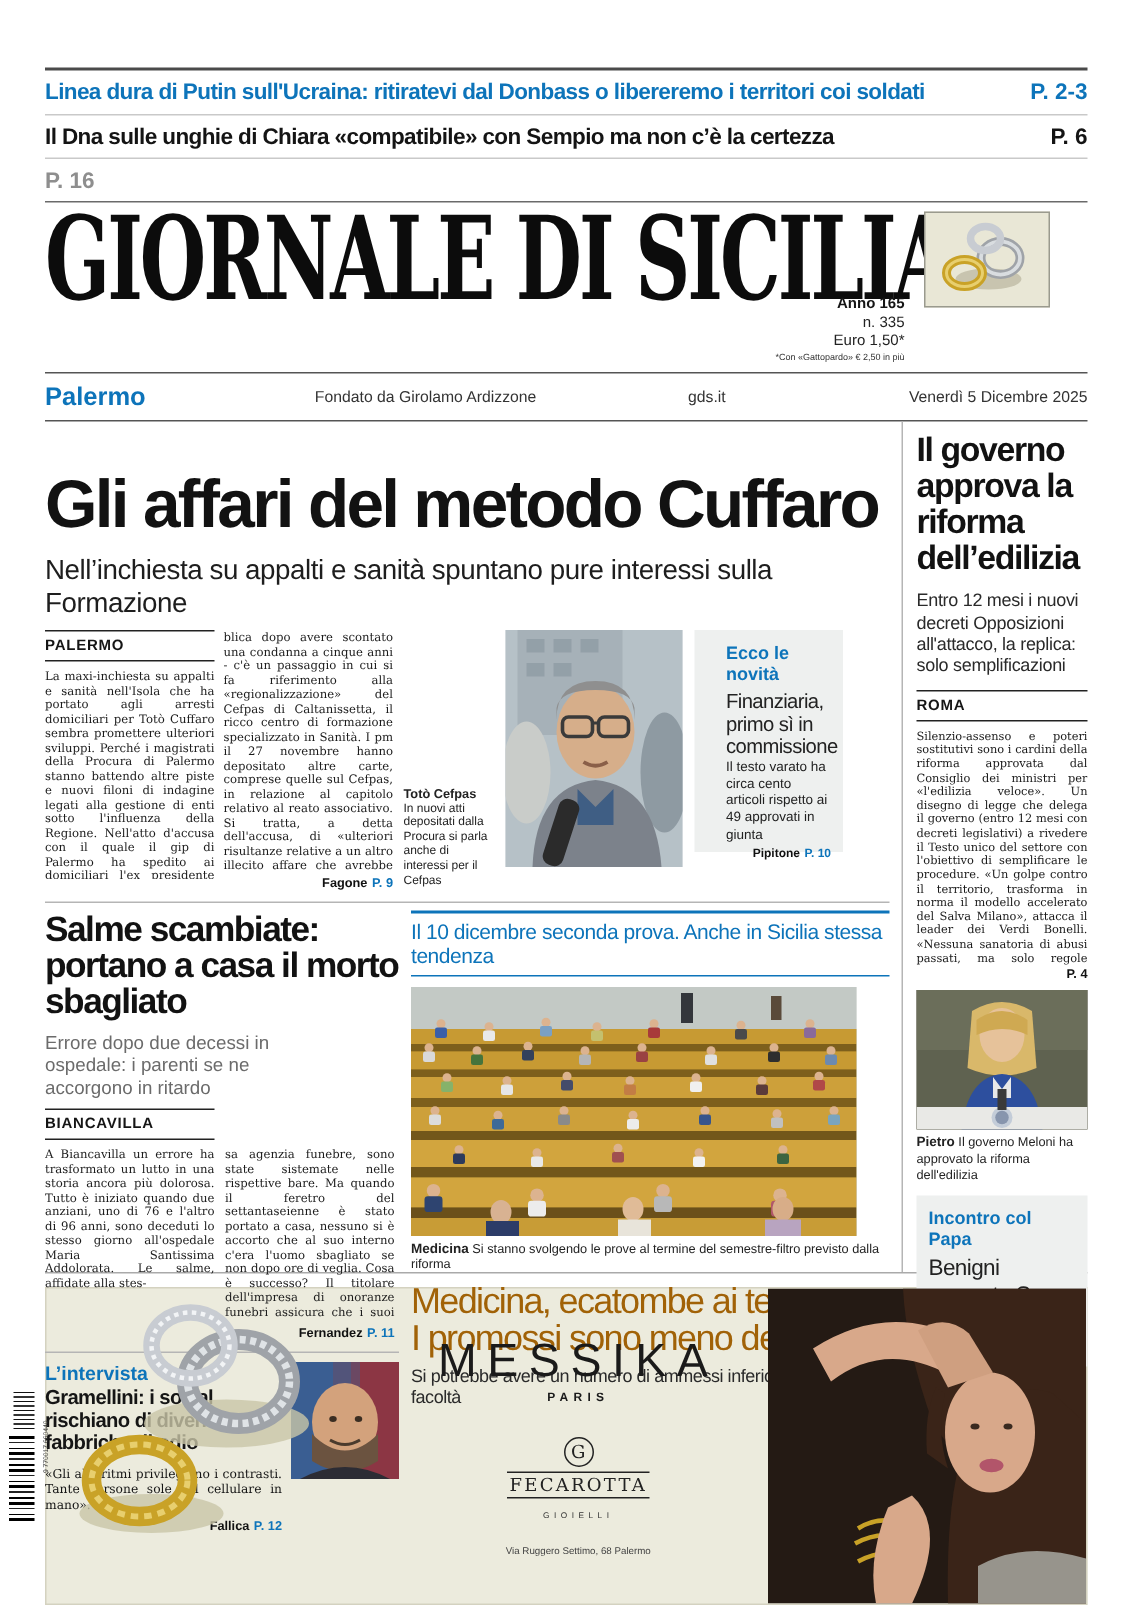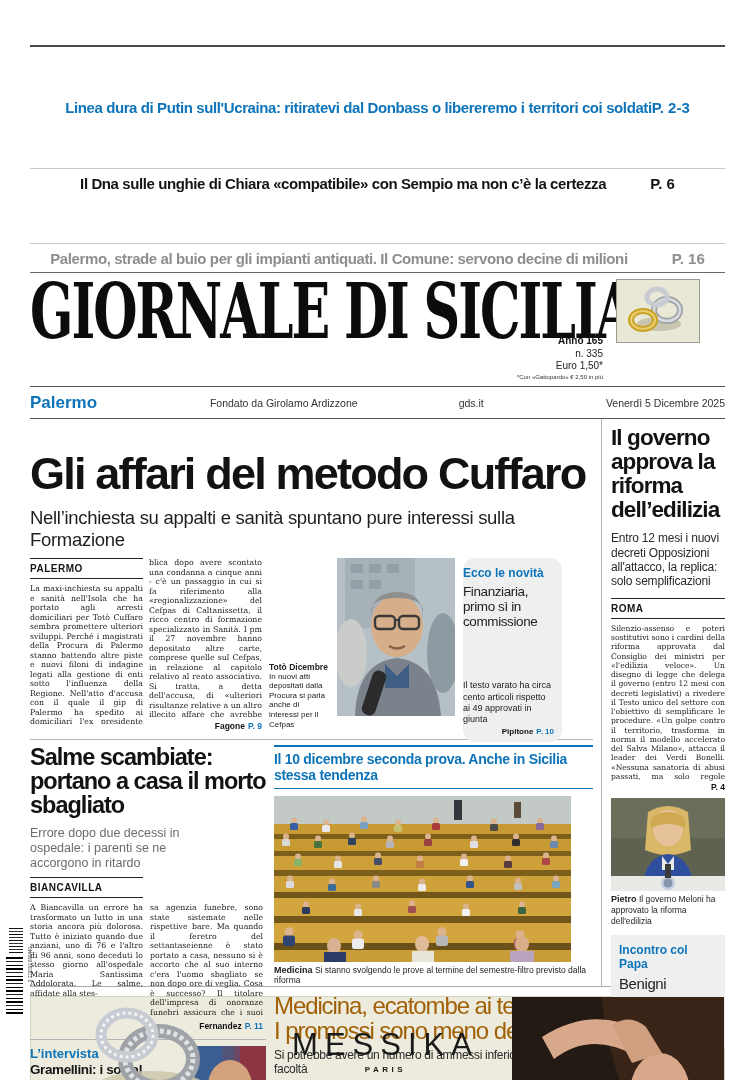--- a/index.html
+++ b/index.html
@@ -3,21 +3,21 @@
 <meta charset="utf-8">
 <style>
   * { margin:0; padding:0; box-sizing:border-box; }
   html,body { background:#fff; }
   body { font-family:"Liberation Sans", sans-serif; color:#151515; }
   .page { position:relative; width:755px; height:1080px; background:#fff; overflow:hidden; margin:0 auto; }
   .content { padding:0 30px; }
 
   
   .top-strip { margin-top:45px; border-top:2px solid #4a4a4a; border-bottom:1px solid #6a6a6a; }
-  .strip-row { display:flex; justify-content:center; align-items:center; height:29px;margin-top:46px; }
+  .strip-row { display:flex; justify-content:space-between; align-items:center; height:29px; }
   .strip-row + .strip-row { border-top:1px solid #c9c9c9;gap:44px; }
   .strip-headline { font-weight:bold; font-size:15px; letter-spacing:-0.4px; }
   .strip-page { font-weight:bold; font-size:15px; white-space:nowrap; }
   .c-blue { color:#0d74ba; }
   .c-black { color:#141414; }
   .c-gray { color:#8e8e8e; }
 
   
   .masthead { position:relative; height:113px; }
   .logo { position:absolute; left:0; top:2px; font-family:"DejaVu Serif", serif; font-weight:bold;
@@ -51,21 +51,21 @@
   .byline .pg { color:#0d74ba; font-weight:bold; margin-left:3px; }
 
   .row-top { display:flex; height:173px; margin-top:7px; }
   .col-a { width:113px; margin-right:6px; }
   .col-b { width:113px; margin-right:7px; display:flex; flex-direction:column; }
   .col-b .serif-body { flex:1; }
   .cap-col { width:62px; margin-right:6px; position:relative; }
   .photo-caption { position:absolute; bottom:2px; left:0; font-size:8px; line-height:1.2; color:#222; }
   .photo-caption b { display:block; font-size:8.5px; }
   .photo-cuffaro { width:118px; height:158px; margin-right:8px; background:#b9c4c9; }
-  .graybox { background:#eef0ef; width:99px; height:184px; padding:8px 8px 6px 0; display:flex; flex-direction:column;border-radius:12px; }
+  .graybox { background:#eef0ef; width:99px; height:148px; padding:8px 8px 6px 21px; display:flex; flex-direction:column; }
   .graybox .gb-kicker { color:#0d74ba; font-weight:bold; font-size:12px; margin-bottom:4px; }
   .graybox .gb-head { font-size:13.5px; letter-spacing:-0.4px; line-height:1.12; color:#222; }
   .graybox .gb-body { font-size:9px; line-height:1.25; color:#222; margin-top:auto; }
   .graybox .byline { margin-top:2px; font-size:8px;text-align:right; }
 
   .row-bottom { display:flex; border-top:1px solid #b5b5b5; margin-top:8px; height:300px; }
   .left-stack { width:236px; padding-top:6px; display:flex; flex-direction:column; }
   .salme-head { font-size:23.5px; font-weight:bold; letter-spacing:-1px; line-height:1.02; color:#121212; }
   .salme-deck { font-size:12.5px; color:#6b6b6b; line-height:1.2; margin-top:8px; margin-bottom:6px; width:150px; }
   .salme-cols { display:flex; height:128px; }
@@ -75,21 +75,21 @@
   .salme-kick-wrap { width:113px; }
 
   .intervista { border-top:1px solid #b5b5b5; margin-top:8px; padding-top:6px; display:flex; flex:1; }
   .iv-text { flex:1; padding-right:6px; }
   .iv-kicker { color:#0d74ba; font-weight:bold; font-size:13px; }
   .iv-head { font-weight:bold; font-size:13.5px; letter-spacing:-0.4px; line-height:1.1; margin-top:2px; }
   .iv-quote { font-family:"DejaVu Serif", serif; font-size:8.2px; line-height:1.3; text-align:justify; margin-top:7px; }
   .photo-gramellini { width:72px; height:78px; }
 
   .medicina { flex:1; padding-left:8px; padding-top:5px; display:flex; flex-direction:column; }
-  .med-kicker { color:#0d74ba; font-weight:bold; font-size:14px; letter-spacing:-0.3px;
+  .med-kicker { color:#0d74ba; font-weight:normal; font-size:14px; letter-spacing:-0.3px;
                 border-top:2px solid #0d74ba; border-bottom:1.5px solid #0d74ba; padding:4px 0 5px 0; }
   .photo-lecture { width:297px; height:166px; margin-top:7px; background:#c2c8c4; }
   .med-caption { font-size:8.5px; color:#222; margin-top:3px; }
   .med-caption b { font-size:9px; }
   .med-head { font-size:24px; font-weight:normal; letter-spacing:-1.1px; line-height:1.05; margin-top:8px; color:#a16207; }
   .med-sub { font-size:12px; color:#2a2a2a; letter-spacing:-0.3px; margin-top:4px; }
   .med-page { text-align:right; color:#0d74ba; font-weight:bold; font-size:9px; margin-top:2px; }
 
   .rc-head { font-size:22.5px; font-weight:bold; letter-spacing:-0.9px; line-height:1.07; color:#121212; }
   .rc-deck { font-size:12px; color:#2a2a2a; line-height:1.2; margin-top:9px; letter-spacing:-0.2px; }
@@ -146,21 +146,20 @@
     <div class="top-strip">
       <div class="strip-row">
         <span class="strip-headline c-blue">Linea dura di Putin sull'Ucraina: ritiratevi dal Donbass o libereremo i territori coi soldati</span>
         <span class="strip-page c-blue">P. 2-3</span>
       </div>
       <div class="strip-row">
         <span class="strip-headline c-black">Il Dna sulle unghie di Chiara «compatibile» con Sempio ma non c’è la certezza</span>
         <span class="strip-page c-black">P. 6</span>
       </div>
       <div class="strip-row">
-        <span class="strip-headline c-gray">Palermo, strade al buio per gli impianti antiquati. Il Comune: servono decine di milioni</span>
         <span class="strip-page c-gray">P. 16</span>
       </div>
     </div>
 
     <div class="masthead">
       <div class="logo">GIORNALE DI SICILIA</div>
       <div class="issue">
         <div class="anno">Anno 165</div>
         <div class="num">n. 335</div>
         <div class="price">Euro 1,50*</div>
@@ -198,21 +197,21 @@
             <div class="serif-body" style="height:140px">La maxi-inchiesta su appalti e sanità nell'Isola che ha portato agli arresti domiciliari per Totò Cuffaro sembra promettere ulteriori sviluppi. Perché i magistrati della Procura di Palermo stanno battendo altre piste e nuovi filoni di indagine legati alla gestione di enti sotto l'influenza della Regione. Nell'atto d'accusa con il quale il gip di Palermo ha spedito ai domiciliari l'ex presidente della Regione - tornato sulla scena pub-</div>
           </div>
           <div class="col-b">
             <div class="serif-body">blica dopo avere scontato una condanna a cinque anni - c'è un passaggio in cui si fa riferimento alla «regionalizzazione» del Cefpas di Caltanissetta, il ricco centro di formazione specializzato in Sanità. I pm il 27 novembre hanno depositato altre carte, comprese quelle sul Cefpas, in relazione al capitolo relativo al reato associativo. Si tratta, a detta dell'accusa, di «ulteriori risultanze relative a un altro illecito affare che avrebbe interessato l'ex presidente Cuffaro».</div>
             <div class="byline">
               <b>Fagone</b><span class="pg">P. 9</span>
             </div>
           </div>
           <div class="cap-col">
             <div class="photo-caption">
-              <b>Totò Dicembre</b>
+              <b>Totò Cefpas</b>
               <span>In nuovi atti depositati dalla Procura si parla anche di interessi per il Cefpas</span>
             </div>
           </div>
           <div class="photo-cuffaro">
             <svg width="118" height="158" viewBox="0 0 118 158">
               <rect width="118" height="158" fill="#b6c1c7"></rect>
               <rect x="8" y="0" width="70" height="70" fill="#a6b1b8"></rect>
               <rect x="14" y="6" width="12" height="9" fill="#93a0a8"></rect>
                 <rect x="32" y="6" width="12" height="9" fill="#93a0a8"></rect>
                 <rect x="50" y="6" width="12" height="9" fill="#93a0a8"></rect>

